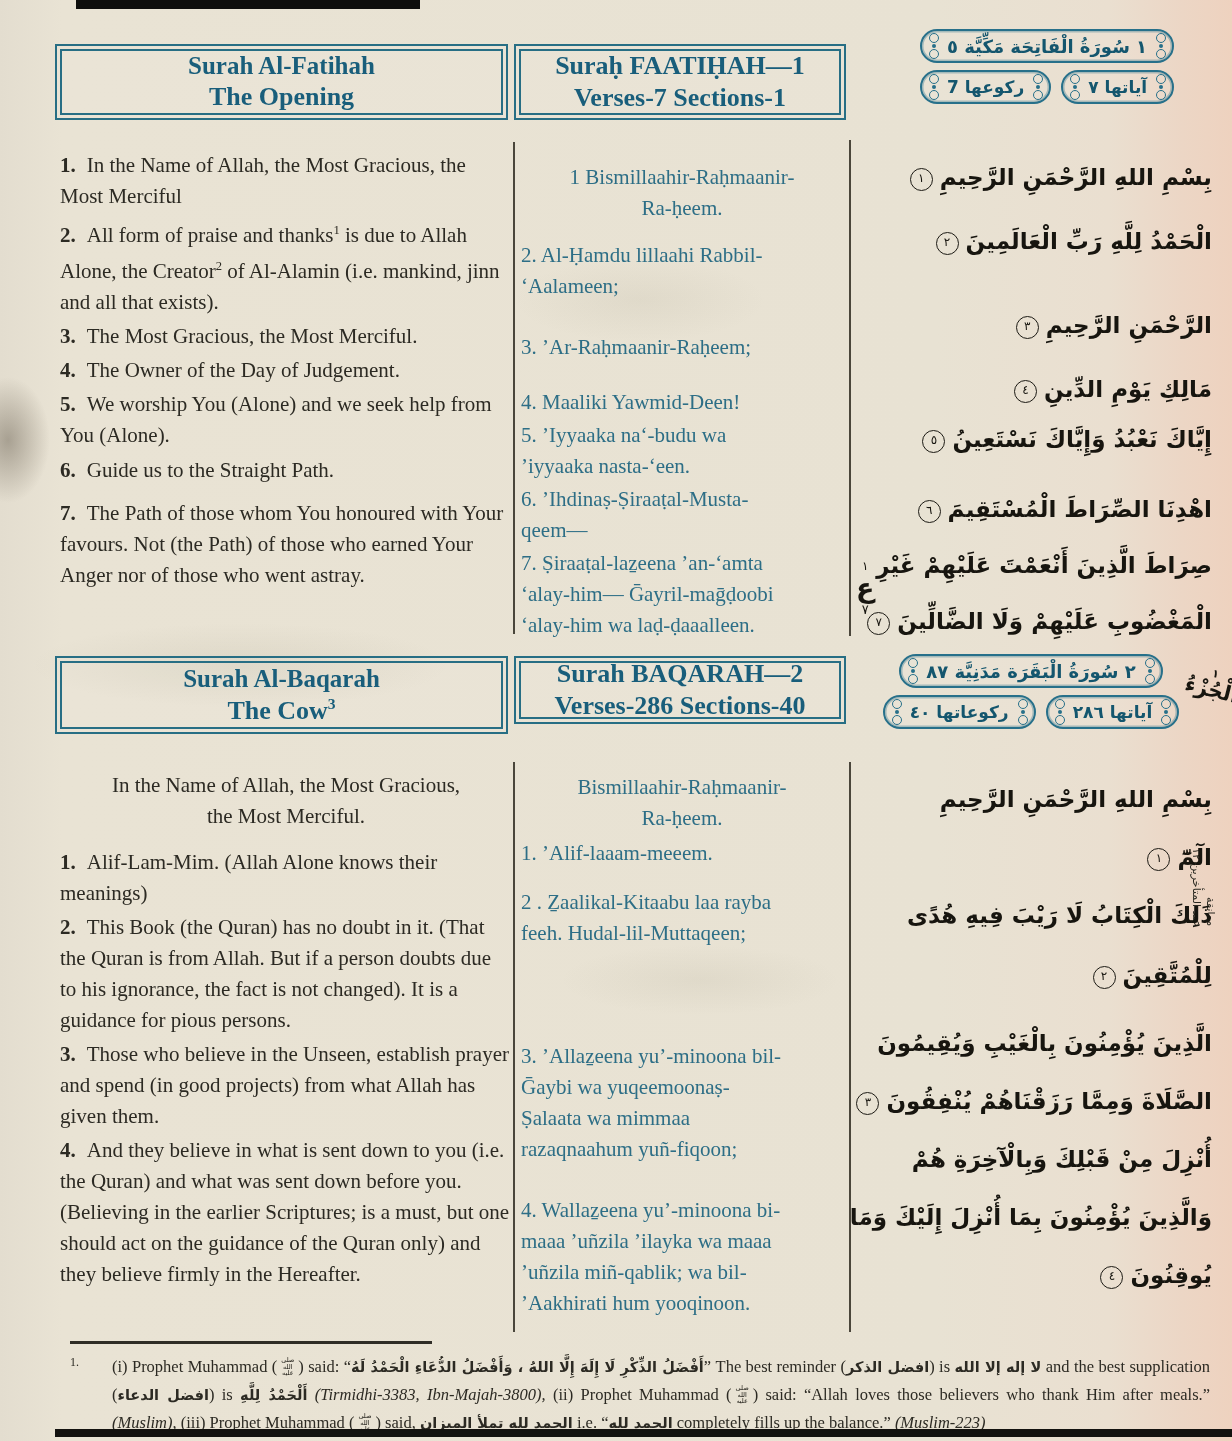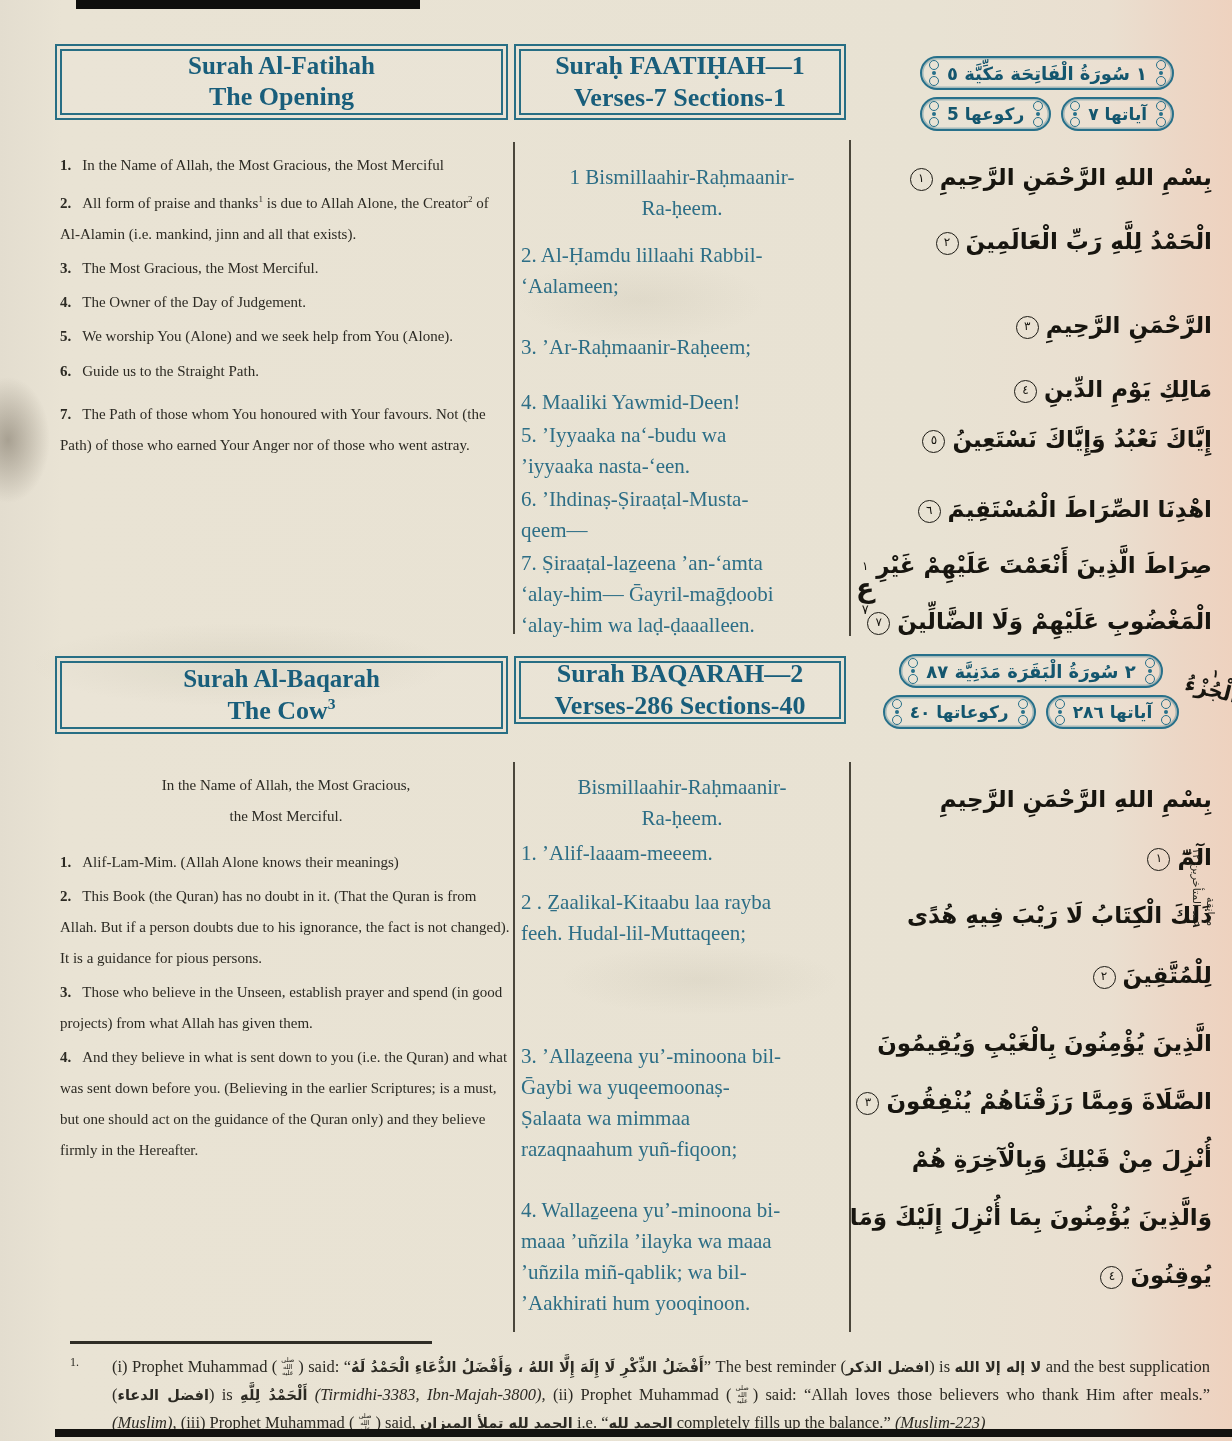--- a/index.html
+++ b/index.html
@@ -33,21 +33,21 @@
   .cap{position:relative;width:11px;height:26px;flex:0 0 auto;}
   .cap::before,.cap::after{content:"";position:absolute;left:1px;width:8px;height:8px;border:1.7px solid #27708a;border-radius:50%;}
   .cap::before{top:0;}
   .cap::after{bottom:0;}
   .cap i{position:absolute;left:4px;top:11px;width:4px;height:4px;background:#27708a;border-radius:50%;}
 
   
   .col{position:absolute;box-sizing:border-box;}
   .divider{position:absolute;width:2px;background:#4a463b;}
 
-  .env{margin:0 0 3px 0;font-size:15px;line-height:31px;text-align:left;}
+  .env{margin:0 0 3px 0;font-size:21px;line-height:31px;text-align:left;}
   .seg-b{font-weight:bold;margin-right:11px;}
   .center{text-align:center;}
 
   .translit p{margin:0;font-size:21px;line-height:31px;color:#2d6e86;white-space:pre-line;}
 
   .arabic{direction:rtl;text-align:right;}
   .ar-line{font-family:"DejaVu Sans",sans-serif;font-weight:bold;font-size:23px;line-height:50px;color:#17150f;white-space:nowrap;}
   .vnum{display:inline-block;width:21px;height:21px;border:1.7px solid #1c1a14;border-radius:50%;font-size:12px;line-height:19px;text-align:center;vertical-align:3px;margin:0 7px;font-weight:normal;}
   .vnum:empty{display:none;}
 
@@ -84,21 +84,21 @@
     </div>
   </div>
 
   <div class="hdr-box" style="left:514px;top:44px;width:332px;height:76px;">
     <div class="hdr-inner">
       <div class="hdr-t2">Suraḥ FAATIḤAH—1</div>
       <div class="hdr-t2">Verses-7 Sections-1</div>
     </div>
   </div>
 
-  <div class="ar-hdr" style="left:872px;top:56px;width:350px;">
+  <div class="ar-hdr" style="left:872px;top:29px;width:350px;">
     <div class="cartouche big">
       <span class="cap">
           <i></i>
         </span>
       <span class="cart-text">١ سُورَةُ الْفَاتِحَة مَكِّيَّة ٥</span>
       <span class="cap">
           <i></i>
         </span>
     </div>
     <div class="cart-row">
@@ -108,21 +108,21 @@
           </span>
         <span class="cart-text">آياتها ٧</span>
         <span class="cap">
             <i></i>
           </span>
       </div>
       <div class="cartouche">
         <span class="cap">
             <i></i>
           </span>
-        <span class="cart-text">ركوعها 5</span>
+        <span class="cart-text">ركوعها 7</span>
         <span class="cap">
             <i></i>
           </span>
       </div>
     </div>
   </div>
 
   <div class="divider" style="left:513px;top:142px;height:492px;"></div>
   <div class="divider" style="left:849px;top:140px;height:496px;"></div>
 

